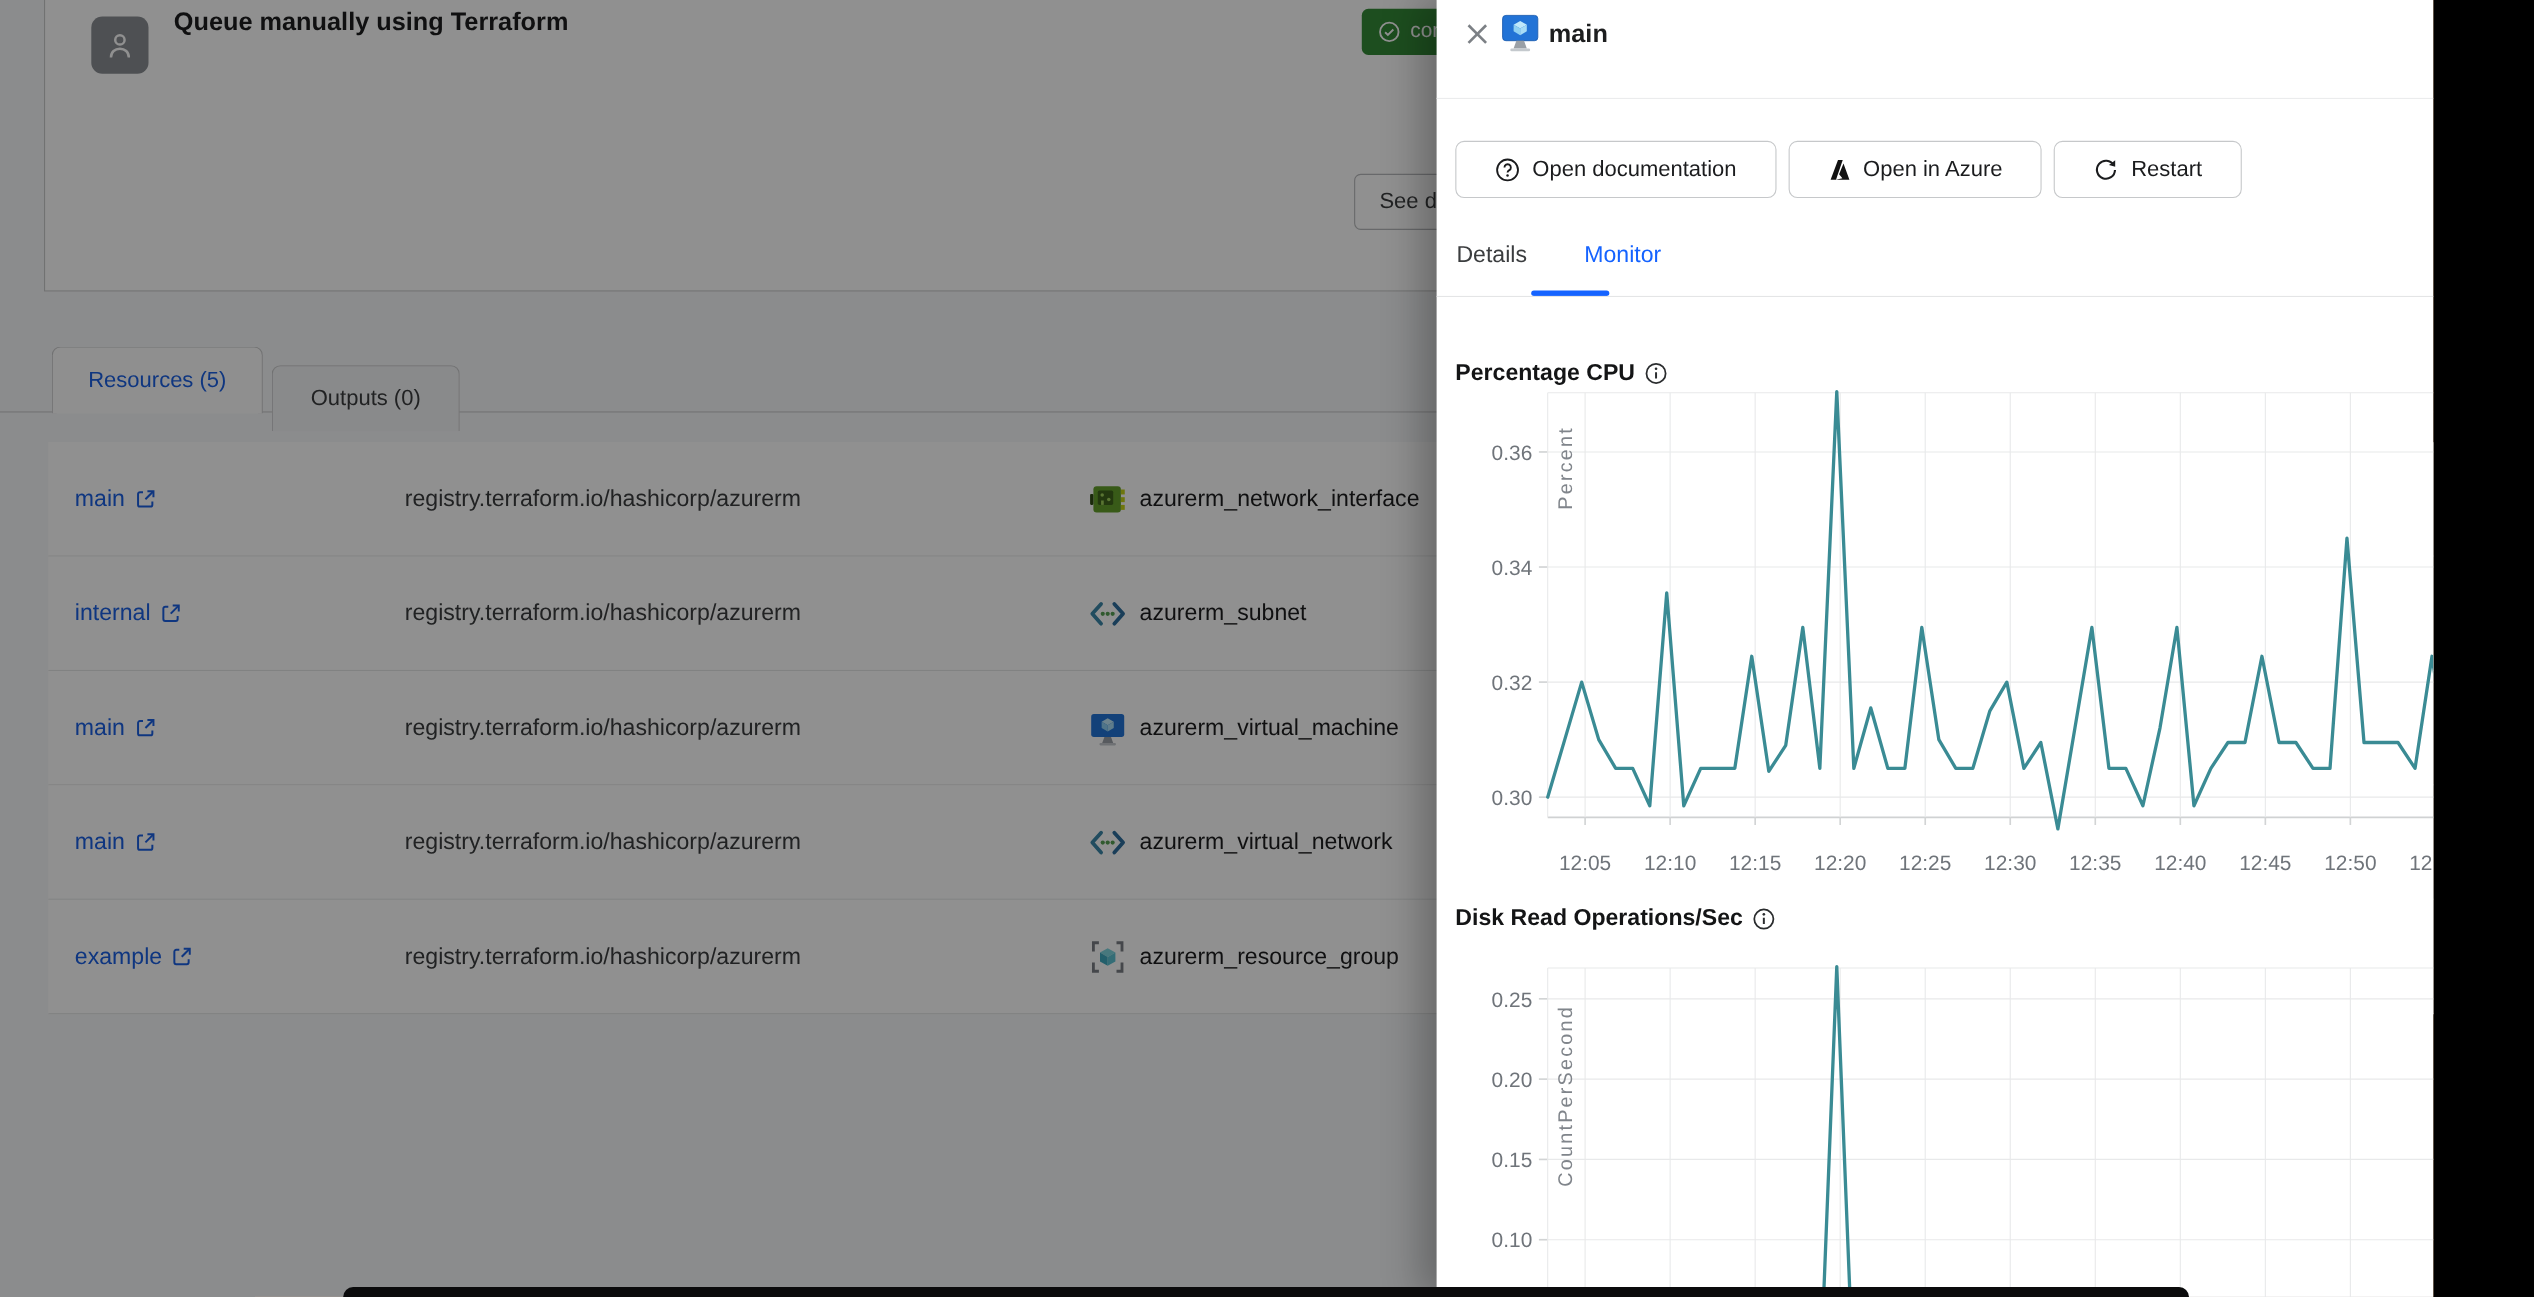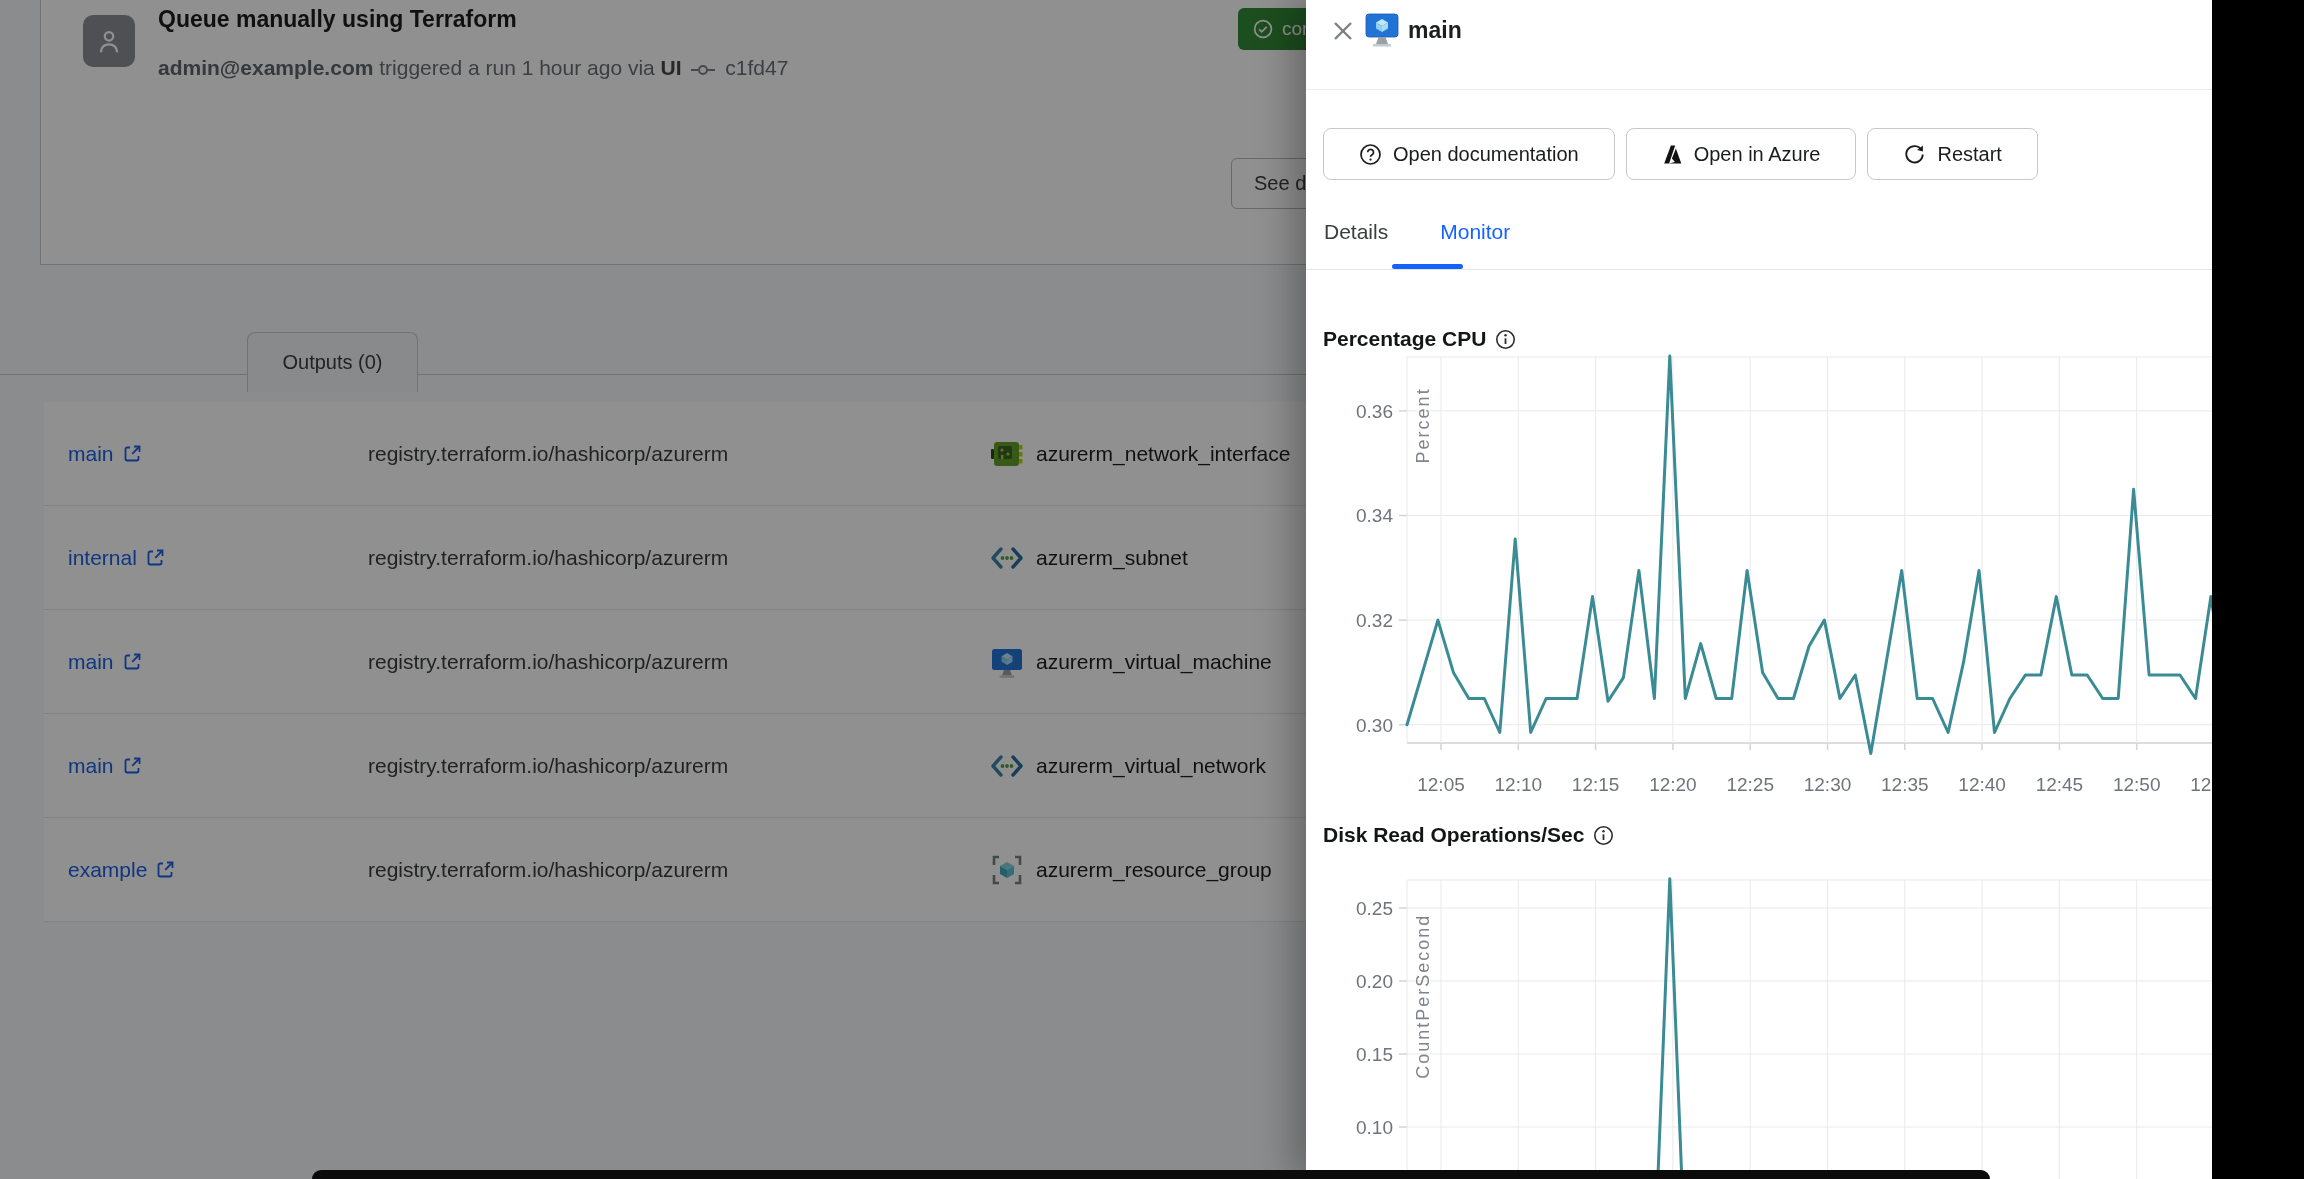--- a/index.html
+++ b/index.html
@@ -93,47 +93,37 @@
   <div class="page">
 
     <div class="run-card">
       <div class="avatar">
         <svg width="30" height="30" viewBox="0 0 24 24">
           <circle cx="12" cy="8.2" r="3.4" fill="none" stroke="#ffffff" stroke-width="1.8"></circle>
           <path d="M5.5 21c0-4 2.9-6.4 6.5-6.4s6.5 2.4 6.5 6.4" fill="none" stroke="#ffffff" stroke-width="1.8"></path>
         </svg>
       </div>
       <div class="run-title">Queue manually using Terraform</div>
-      <div class="run-meta">
-        <span class="em">admin@example.com</span>
-        <span>triggered a run 1 hour ago via</span>
-        <span class="via">UI</span>
-        <span class="commit-glyph">
-          <svg width="24" height="18" viewBox="0 0 24 18">
-            <line x1="0" y1="9" x2="7" y2="9" stroke="#7c8085" stroke-width="2"></line>
-            <circle cx="12" cy="9" r="4" fill="none" stroke="#7c8085" stroke-width="2"></circle>
-            <line x1="17" y1="9" x2="24" y2="9" stroke="#7c8085" stroke-width="2"></line>
-          </svg>
-        </span>
-        <span>c1fd47</span>
-      </div>
       <div class="status-badge">
         <svg width="22" height="22" viewBox="0 0 22 22">
           <circle cx="11" cy="11" r="8.4" fill="none" stroke="#ffffff" stroke-width="1.7"></circle>
           <path d="M7.2 11.3l2.5 2.5 5-5" fill="none" stroke="#ffffff" stroke-width="1.7"></path>
         </svg>
         <span>completed</span>
       </div>
       <div class="see-details">
         <span>See details</span>
       </div>
     </div>
 
     <div class="tabs-row">
       <div class="rule"></div>
+      <div class="ltab active">
+        <span>Resources (5)</span>
+      </div>
       <div class="ltab idle">
         <span>Outputs (0)</span>
       </div>
     </div>
 
     <div class="rtable">
       <div class="tbody" id="tbody">
     <div class="trow">
       <span class="c-name">
         <a href="#">

